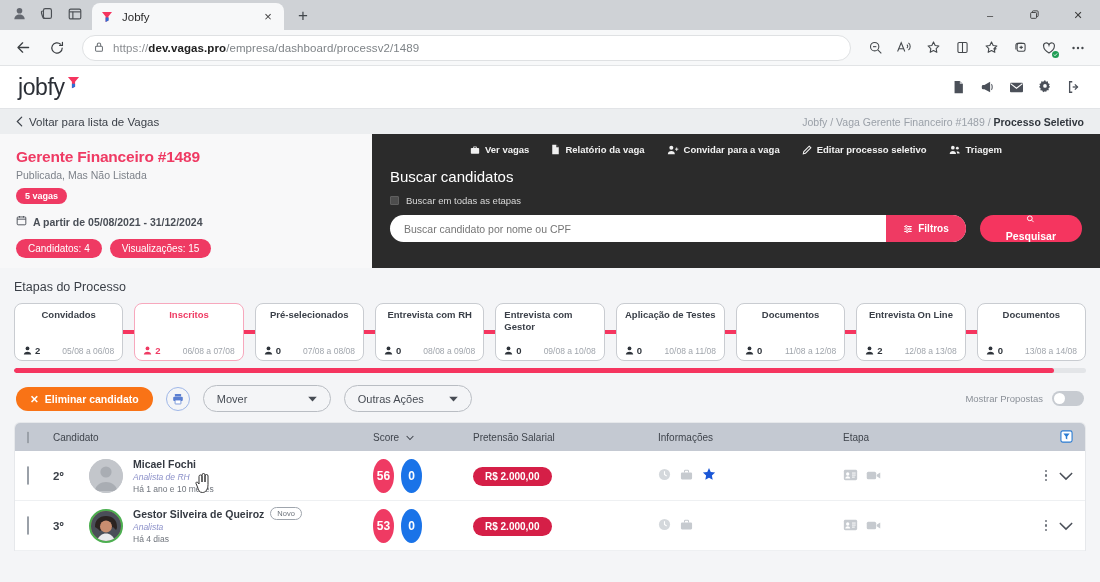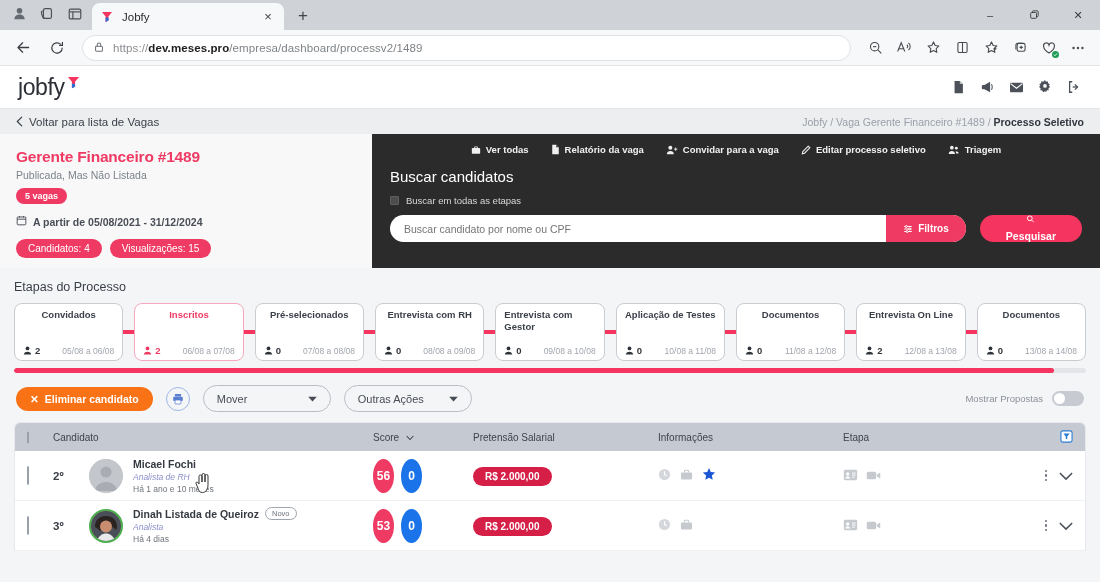--- a/index.html
+++ b/index.html
@@ -275,21 +275,21 @@
         <path d="M16.8 3v3.6h-3.6"></path>
       </svg>
   </div>
   <div class="omnibox">
     <span>
       <svg width="12" height="12" viewBox="0 0 14 14" fill="none" stroke="#6b7075" stroke-width="1.2">
           <rect x="3" y="6" width="8" height="6" rx="1.2"></rect>
           <path d="M5 6V4.3a2 2 0 014 0V6"></path>
         </svg>
     </span>
-    <span class="omnibox-url"><span>https://</span><b>dev.meses.pro</b><span class="u-path">/empresa/dashboard/processv2/1489</span></span>
+    <span class="omnibox-url"><span>https://</span><b>dev.vagas.pro</b><span class="u-path">/empresa/dashboard/processv2/1489</span></span>
   </div>
   <div class="tool-icons">
     <div class="tb-icon">
       <svg width="15" height="15" viewBox="0 0 18 18" fill="none" stroke="#45494d" stroke-width="1.3">
           <circle cx="8" cy="8" r="5"></circle>
           <path d="M11.8 11.8L16 16"></path>
           <path d="M6 8h4"></path>
         </svg>
     </div>
     <div class="tb-icon">
@@ -426,21 +426,21 @@
       </div>
     </div>
 
     <div class="search-panel">
       <div class="panel-tabs">
         <div class="panel-tab">
           <svg width="10" height="10" viewBox="0 0 12 12" fill="#f0f0f0">
               <rect x="1" y="3.6" width="10" height="7" rx="1"></rect>
               <path d="M4.2 3.4V2.3h3.6v1.1" stroke="#f0f0f0" stroke-width="1" fill="none"></path>
             </svg>
-          <span>Ver todas</span>
+          <span>Ver vagas</span>
         </div>
         <div class="panel-tab">
           <svg width="9" height="11" viewBox="0 0 11 13" fill="#f0f0f0">
               <path d="M1.5 .8h5l3 3v8.4h-8z"></path>
               <path d="M6.5 .8v3h3" fill="#2b2b2b"></path>
             </svg>
           <span>Relatório da vaga</span>
         </div>
         <div class="panel-tab">
           <svg width="12" height="10" viewBox="0 0 14 12" fill="#f0f0f0">
@@ -775,21 +775,21 @@
         <span class="avatar ring">
           <svg width="30" height="30" viewBox="0 0 30 30">
               <circle cx="15" cy="15" r="15" fill="#4a4e58"></circle>
               <path d="M4 16c0-7 4-11 11-11s11 4 11 11c0 2-1 3-1 3l-3-3-4 2-5-1-4 3-2-2z" fill="#2b2320"></path>
               <circle cx="15" cy="15.5" r="6" fill="#c98e70"></circle>
               <path d="M6 30c1.5-5 5-7.5 9-7.5S22.5 25 24 30z" fill="#e9e9ec"></path>
             </svg>
         </span>
         <span>
           <span class="cand-name">
-            <span>Dinah Listada de Queiroz</span>
+            <span>Gestor Silveira de Queiroz</span>
             <span class="novo-badge">Novo</span>
           </span>
           <span class="cand-role" style="display:block">Analista</span>
           <span class="cand-time" style="display:block">Há 4 dias</span>
         </span>
       </div>
       <div class="col-score score-badges">
         <span class="score-badge" style="background:#ef3a63">53</span>
         <span class="score-badge" style="background:#1a73e8">0</span>
       </div>

